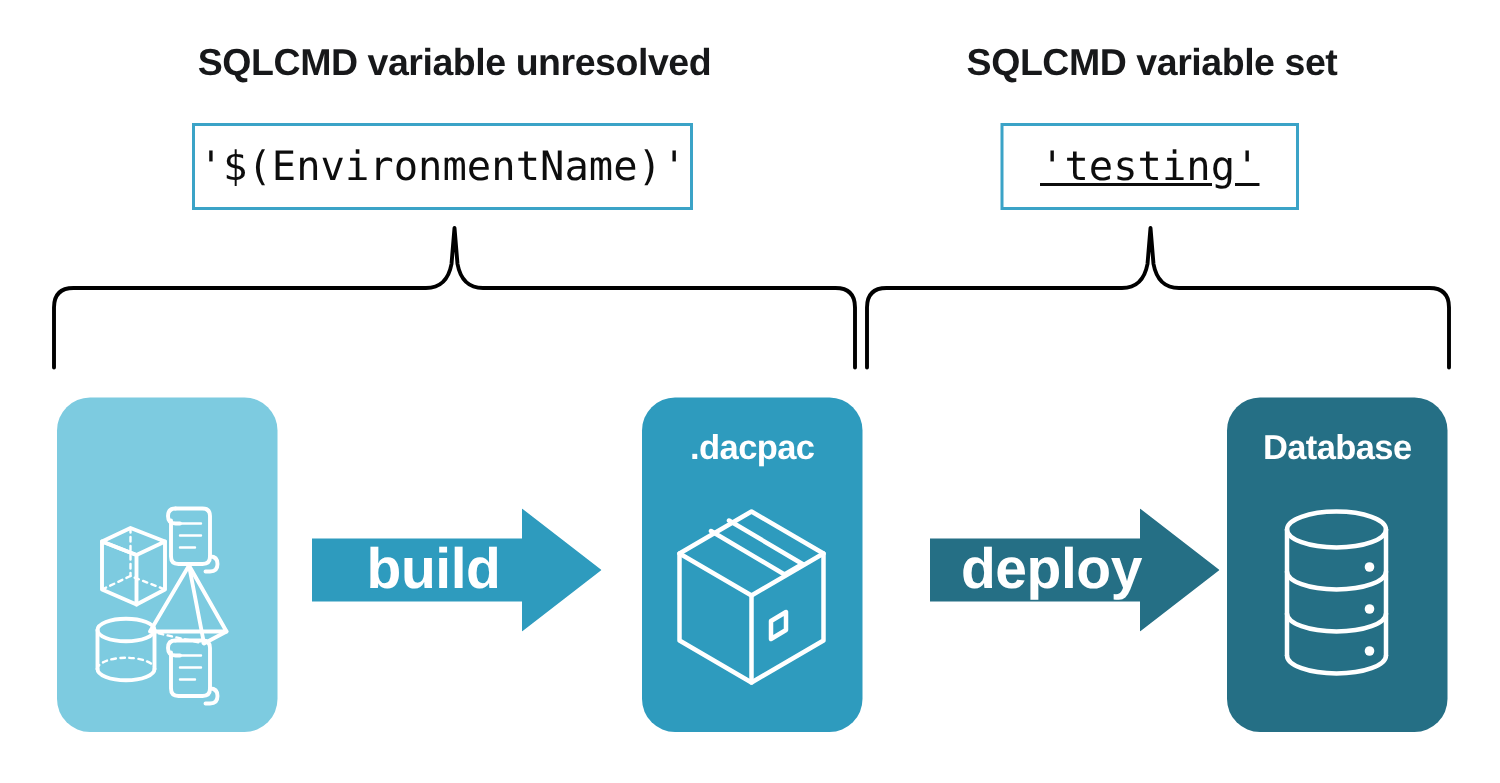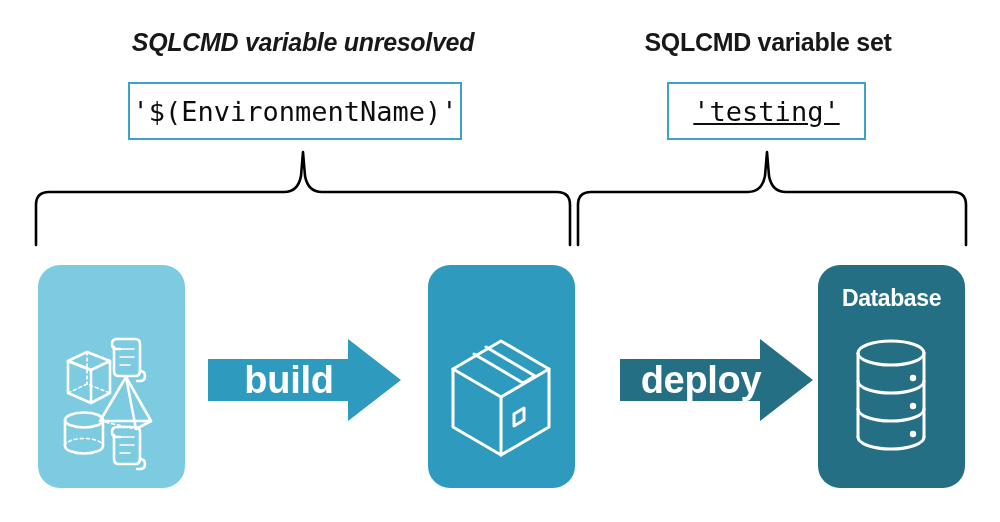--- a/index.html
+++ b/index.html
@@ -23,21 +23,21 @@
   .section-title {
     position: absolute;
     font-family: "Liberation Sans", sans-serif;
     font-weight: bold;
     font-size: 25px;
     letter-spacing: -0.3px;
     color: #17181a;
     text-align: center;
     white-space: nowrap;
   }
-  #title-left  { left: 53px;  top: 28px; width: 500px; font-style: italic; }
+  #title-left  { left: 53px;  top: 28px; width: 500px; }
   #title-right { left: 518px; top: 28px; width: 500px; }
 
   
   .code-box {
     position: absolute;
     box-sizing: border-box;
     border: 2px solid #3ba3c7;
     background: #ffffff;
     display: flex;
     align-items: center;
@@ -204,20 +204,21 @@
   </div>
 
   <div class="arrow" id="arrow-build">
     <svg viewBox="0 0 193 82" width="193" height="82">
       <path d="M 0,20 L 140,20 L 140,0 L 193,41 L 140,82 L 140,62 L 0,62 Z" fill="#2e9bbe"></path>
     </svg>
     <div class="arrow-label">build</div>
   </div>
 
   <div class="stage-box" id="box-dacpac">
+    <div class="stage-label">.dacpac</div>
     <svg class="stage-art" viewBox="0 0 147 160">
       <g fill="none" stroke="#ffffff" stroke-width="3" stroke-linejoin="round" stroke-linecap="round">
 
         <path d="M 25,48 L 73,20 L 121,48 L 121,106 L 73,134 L 25,106 Z"></path>
 
         <path d="M 73,76 L 73,134"></path>
 
         <path d="M 25,48 L 73,76 L 121,48"></path>
 
         <path d="M 46,33 L 95,62 L 107,55 L 58,26"></path>

